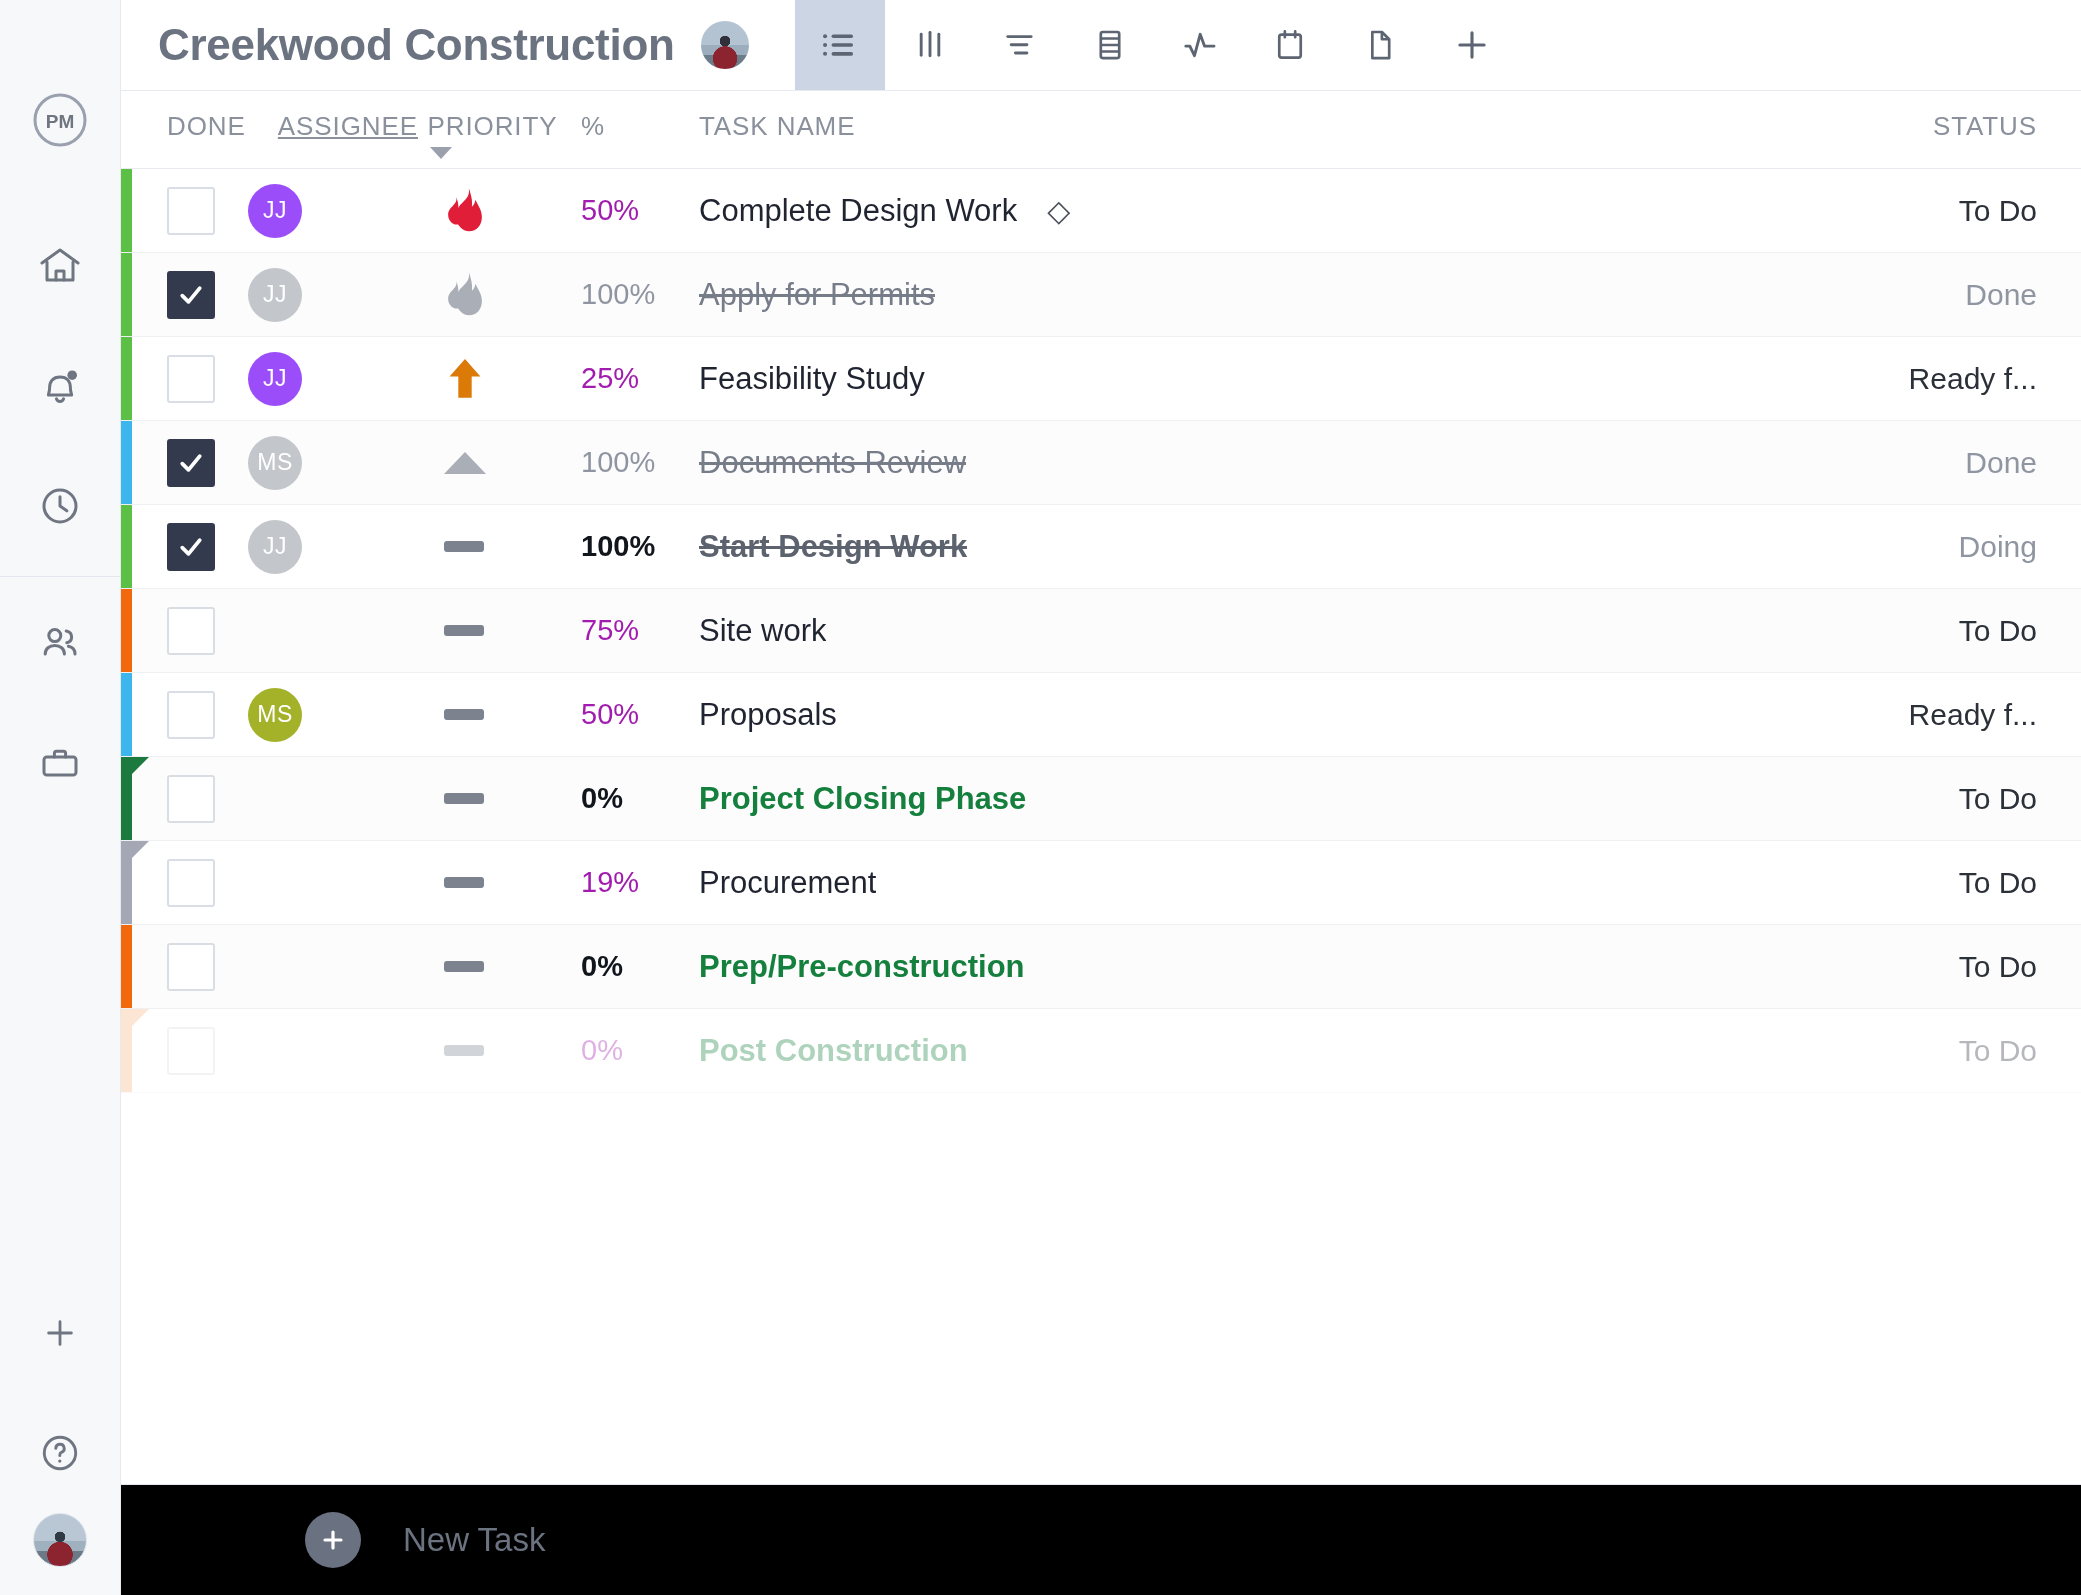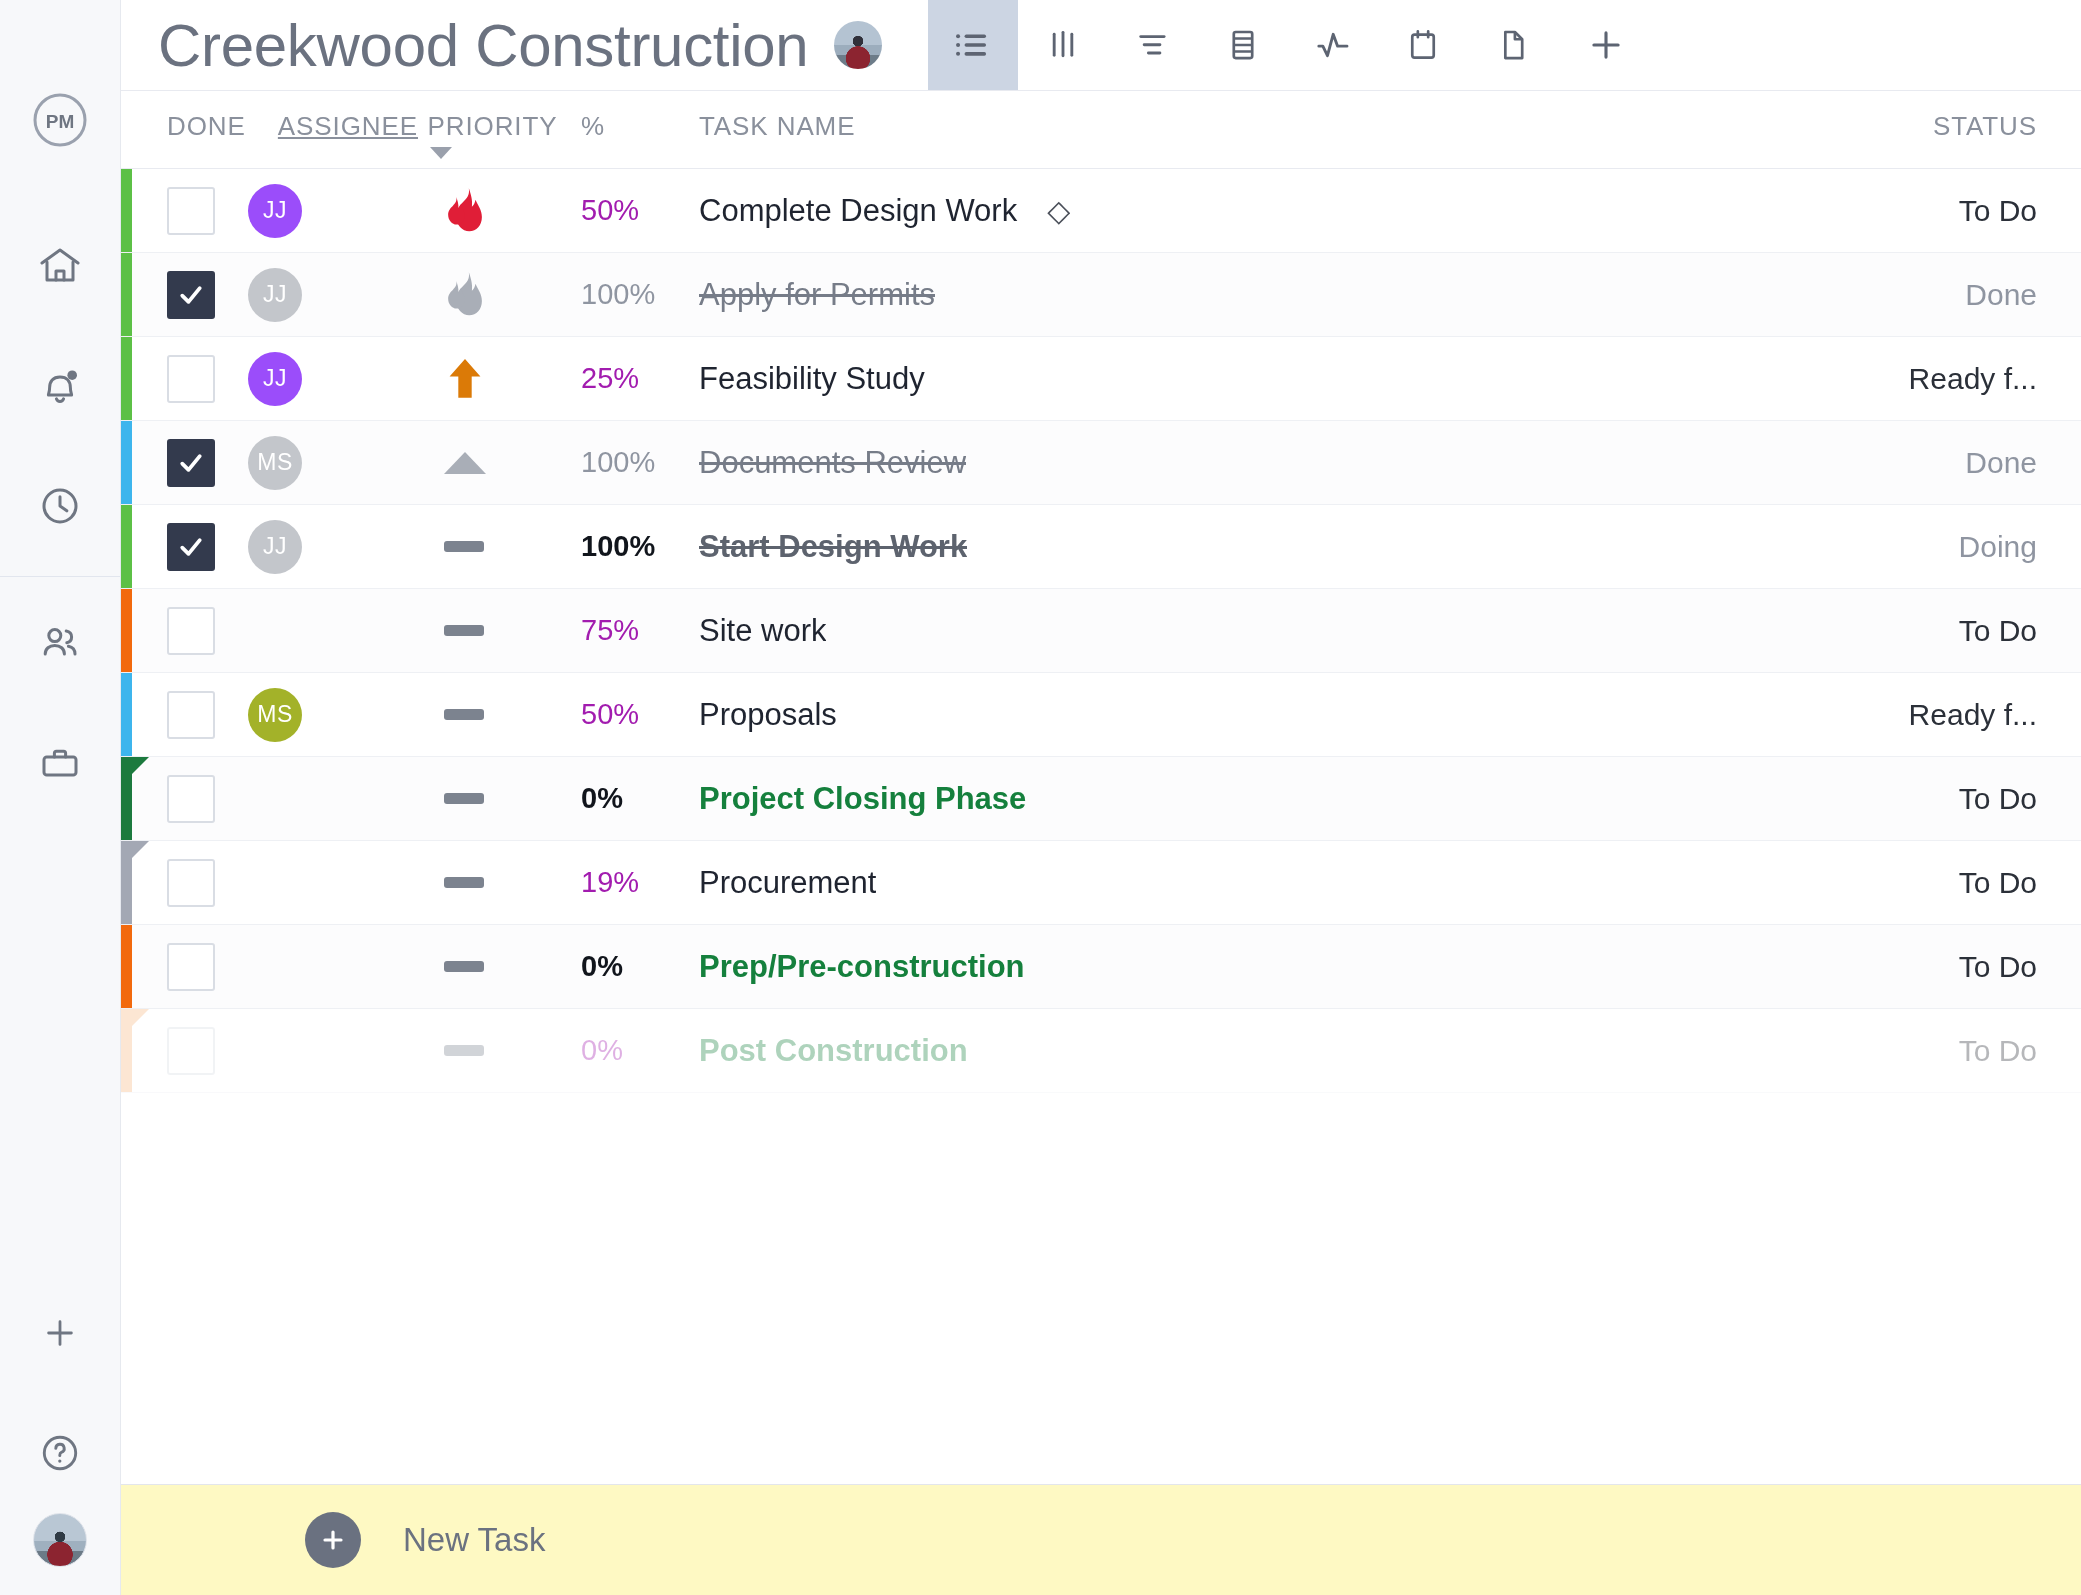--- a/index.html
+++ b/index.html
@@ -43,21 +43,21 @@
 
   
   .topbar {
     height: 91px; flex: 0 0 91px;
     border-bottom: 1px solid #e8eaf0;
     display: flex; align-items: stretch;
     background: #fff;
   }
   .title-zone { display:flex; align-items:center; padding-left: 37px; gap: 26px; flex: 0 0 auto; }
   .proj-title {
-    font-size: 60px; color: #6b7280; font-weight: 400; letter-spacing: -0.3px;
+    font-size: 44px; color: #6b7280; font-weight: 700; letter-spacing: -0.3px;
     white-space: nowrap;
   }
   .title-avatar {
     width: 48px; height: 48px; border-radius: 50%;
     background:
       radial-gradient(circle at 50% 78%, #8c2430 0 27%, rgba(140,36,48,0) 28%),
       radial-gradient(circle at 50% 42%, #30303a 0 14%, rgba(48,48,58,0) 15%),
       linear-gradient(#b4c3d2 0 50%, #9cadbd 50% 70%, #6d7c89 70% 100%);
   }
   .tabs { display:flex; align-items:stretch; margin-left: 46px; }
@@ -166,21 +166,21 @@
   .milestone { font-size: 30px; color: #4a4f59; line-height: 1; }
 
   .status { font-size: 30px; color: #2b3039; white-space: nowrap; }
   .status.muted { color: #8f95a1; }
 
   
   .newtask {
     height: 111px; flex: 0 0 111px;
     border-top: 1px solid #e3e6ec;
     display:flex; align-items:center; padding-left: 184px; gap: 42px;
-    background:#fef9c3; cursor: pointer; margin-top: 33px;
+    background:#000000; cursor: pointer; margin-top: 33px;
   }
   .plus-circle {
     width: 56px; height: 56px; border-radius: 50%; background: #6a7180;
     display:flex; align-items:center; justify-content:center;
   }
   .newtask-label { font-size: 33px; color: #6b7280; }
 </style>
 </head>
 <body>
 

